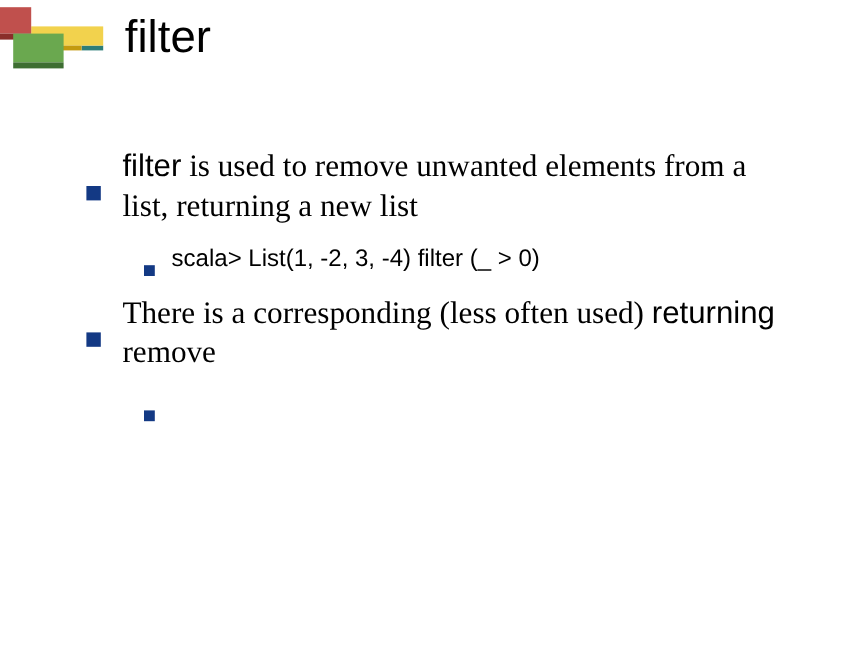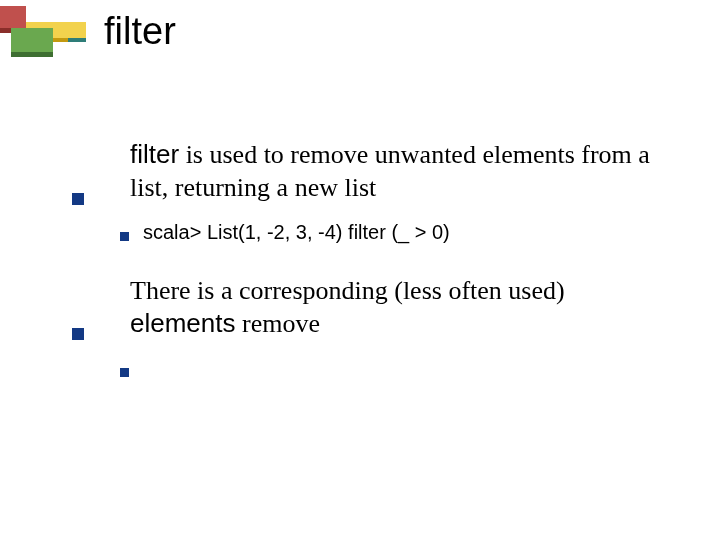--- a/index.html
+++ b/index.html
@@ -34,41 +34,40 @@
     font-family: Verdana, Geneva, sans-serif;
     font-size: 38px;
     font-weight: 400;
     color: #000;
   }
   .content {
     padding: 30px 60px 0 72px;
   }
   .lvl1 {
     display: flex;
-    align-items: flex-end;
+    align-items: center;
     margin-bottom: 6px;
-    margin-top: 28px;
-    gap: 28px;
+    margin-top: 12px;
   }
   .lvl1 .bullet {
     flex: 0 0 auto;
     width: 12px;
     height: 12px;
     background: #133984;
     margin-top: 12px;
     margin-right: 18px;
   }
   .lvl1 .text {
     font-size: 26px;
     line-height: 1.28;
     color: #000;
   }
   .lvl2 {
     display: flex;
-    align-items: center;
+    align-items: flex-end;
     margin: 14px 0 14px 48px;
   }
   .lvl2 .bullet {
     flex: 0 0 auto;
     width: 9px;
     height: 9px;
     background: #133984;
     margin-top: 9px;
     margin-right: 14px;
   }
@@ -114,21 +113,21 @@
     <div class="lvl2">
       <div class="bullet"></div>
       <div class="text">
         <span>scala&gt; List(1, -2, 3, -4) filter (_ &gt; 0)</span><br>
       </div>
     </div>
 
     <div class="lvl1">
       <div class="bullet"></div>
       <div class="text">
-        <span>There is a corresponding (less often used) </span><span class="mono">elements</span><span> remove</span>
+        <span>There is a corresponding (less often used) </span><span class="mono">returning</span><span> remove</span>
       </div>
     </div>
 
     <div class="lvl2">
       <div class="bullet"></div>
       <div class="text">
         <br>
       </div>
     </div>
 

